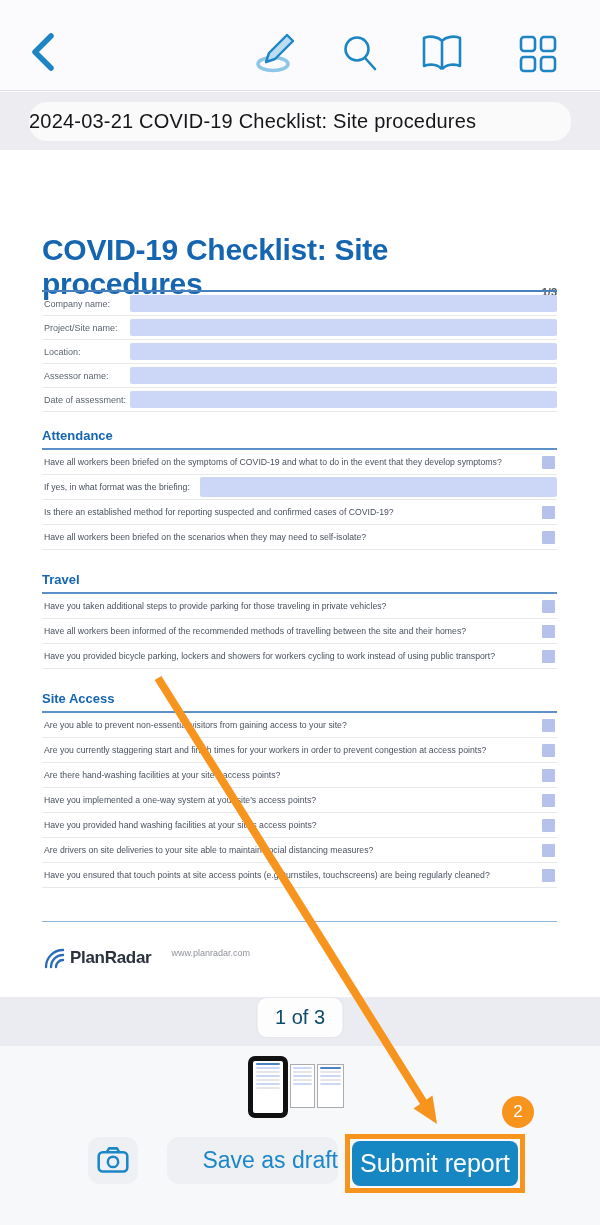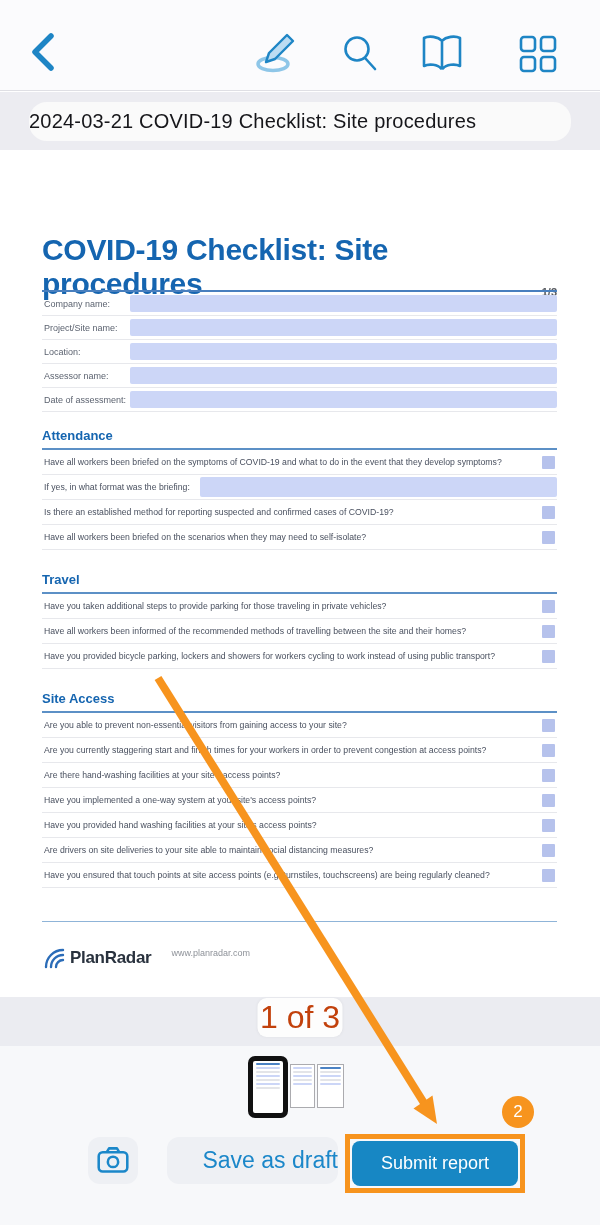--- a/index.html
+++ b/index.html
@@ -61,21 +61,21 @@
                 letter-spacing:-.3px; margin-left:4px; }
   .brand-url { font-size:9px; color:#8e9299; margin-left:20px; }
 
   
   .page-strip { position:absolute; top:997px; left:0; right:0; height:49px;
                 background:#ebecf1; }
   .page-pill { position:absolute; left:50%; transform:translateX(-50%); top:1px;
                min-width:85px; height:39px; background:#fdfdfd; border-radius:9px;
                display:flex; align-items:center; justify-content:center;
                box-shadow:0 0 3px rgba(0,0,0,.05); }
-  .page-pill span { font-size:32px; color:#c2410c; }
+  .page-pill span { font-size:20px; color:#0c4a6e; }
 
   
   .bottom-panel { position:absolute; top:1046px; left:0; right:0; bottom:0;
                   background:#f7f8fa; }
 
   .thumb { position:absolute; background:#fff; cursor:pointer; }
   .thumb-1 { left:248px; top:10px; width:40px; height:62px;
              border:5px solid #111; border-radius:7px; padding:2px 3px; }
   .thumb-2 { left:290px; top:18px; width:25px; height:44px;
              border:1px solid #ababaf; padding:2px; }
@@ -88,21 +88,21 @@
 
   .cam-btn { position:absolute; left:88px; top:91px; width:50px; height:47px;
              background:#eef0f4; border:none; border-radius:12px; cursor:pointer;
              display:flex; align-items:center; justify-content:center; }
   .draft-btn { position:absolute; left:167px; top:91px; width:171px; height:47px;
                background:#eef0f4; border:none; border-radius:12px; cursor:pointer;
                color:#1b87c9; font-size:23px; font-family:"Liberation Sans",sans-serif;text-align:right; }
   .submit-wrap { position:absolute; left:345px; top:88px; width:180px; height:59px;
                  border:5px solid #f7941e; padding:2px; background:#f7f8fa; }
   .submit-btn { width:100%; height:100%; background:#1787c4; border:none;
-                border-radius:8px; color:#fff; font-size:18px; cursor:pointer;
+                border-radius:8px; color:#fff; font-size:25px; cursor:pointer;
                 font-family:"Liberation Sans",sans-serif; }
   .step-badge { position:absolute; left:502px; top:50px; width:32px; height:32px;
                 background:#f7941e; border-radius:50%; color:#fff; font-size:17px;
                 display:flex; align-items:center; justify-content:center; z-index:6; }
 
   .arrow-overlay { position:absolute; inset:0; z-index:60; pointer-events:none; }
 </style>
 </head>
 <body>
 

